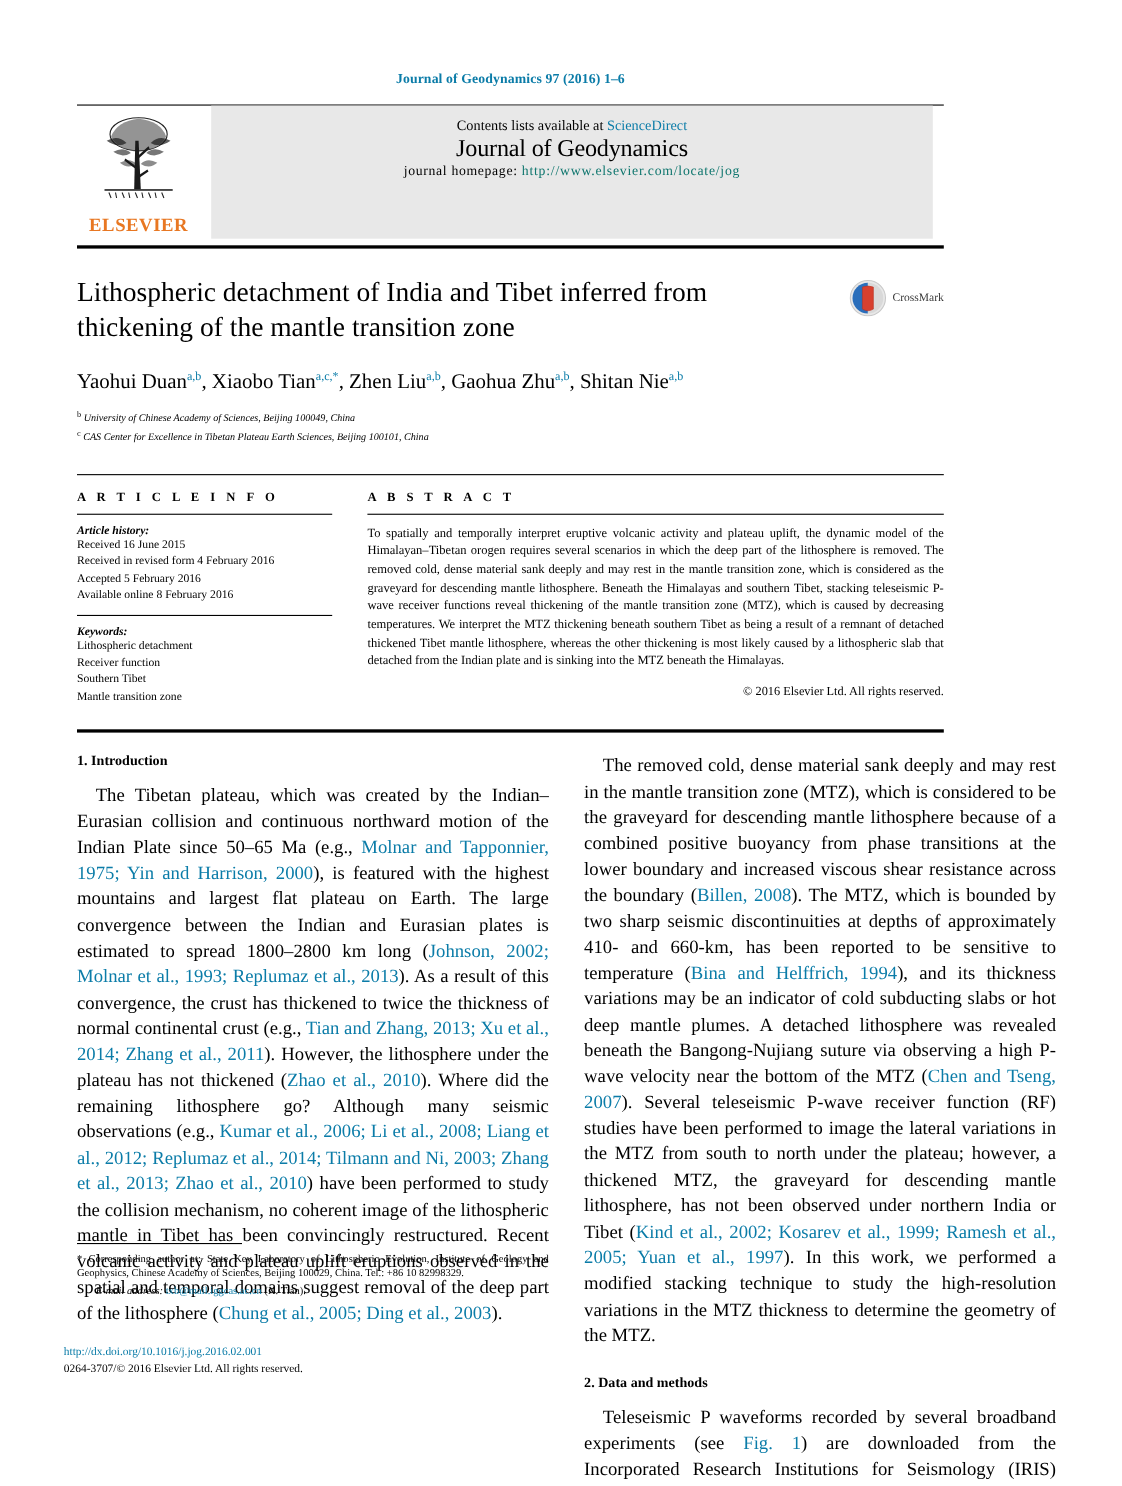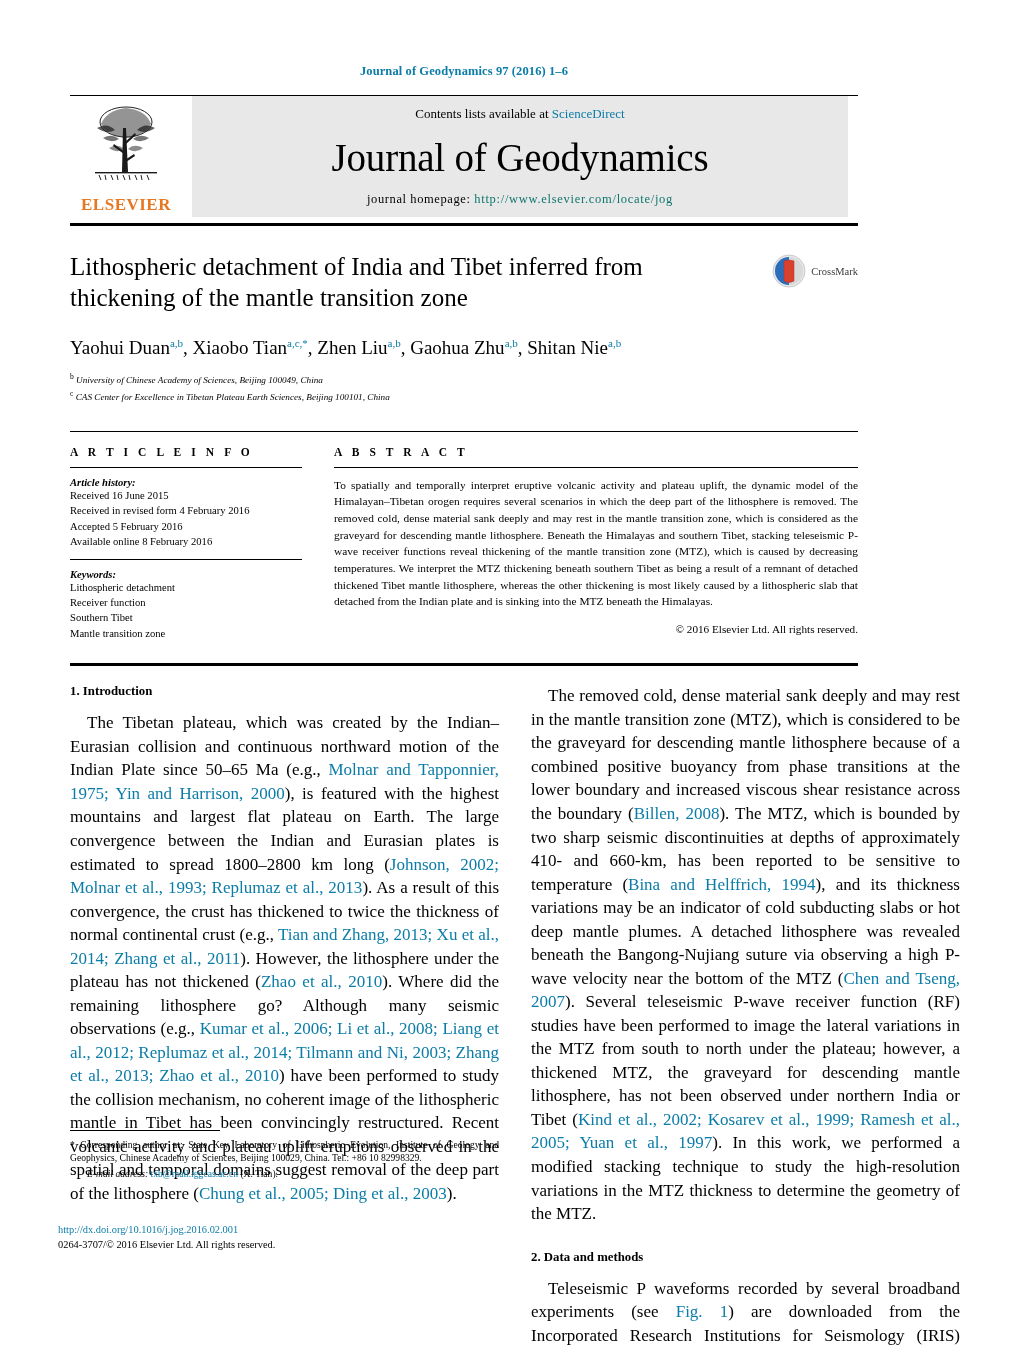--- a/index.html
+++ b/index.html
@@ -51,31 +51,30 @@
     font-weight: bold;
     letter-spacing: .5px;
     line-height: 1;
   }
   .sd-banner {
     flex: 1 1 auto;
     background: #e8e8e8;
     display: flex;
     flex-direction: column;
     align-items: center;
-    justify-content: space-between;
     padding: 10px 0 10px 0;
     margin: 0 10px;
   }
   .sd-contents {
     font-size: 13px;
     font-family: "Liberation Serif", serif;
   }
   .sd-contents .link { color: #0b7ca8; }
   .sd-title {
-    font-size: 39px;
+    font-size: 22px;
     font-family: "Liberation Serif", serif;
     letter-spacing: -.2px;
   }
   .sd-home {
     font-size: 12.5px;
     letter-spacing: .6px;
     font-family: "Liberation Serif", serif;
   }
   .sd-home .url { color: #0f766e; letter-spacing: .7px; }
   .cover-thumb {

